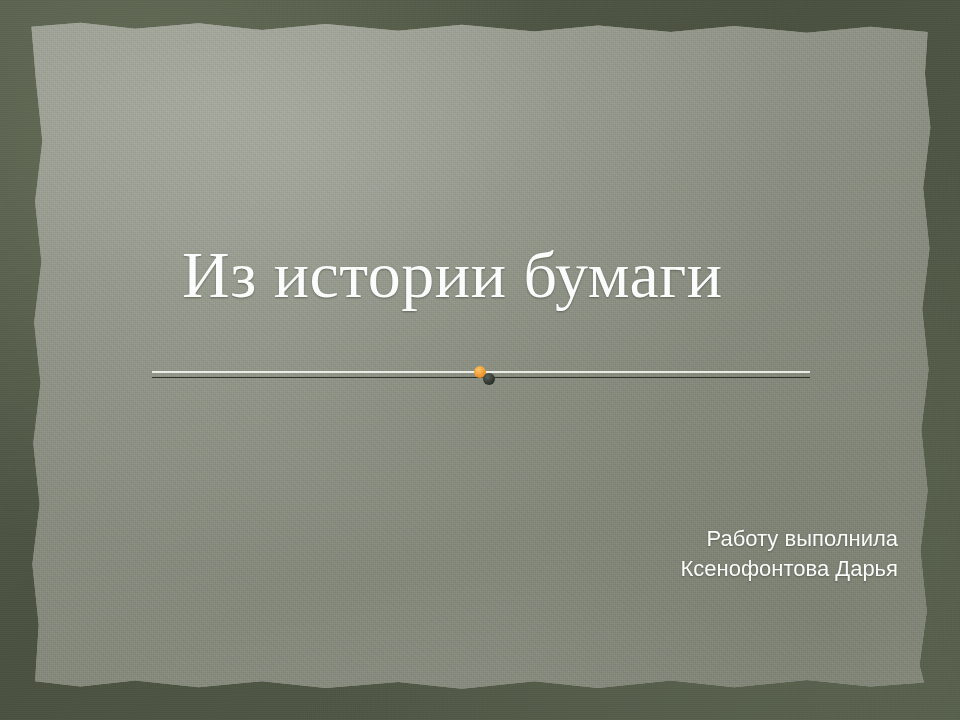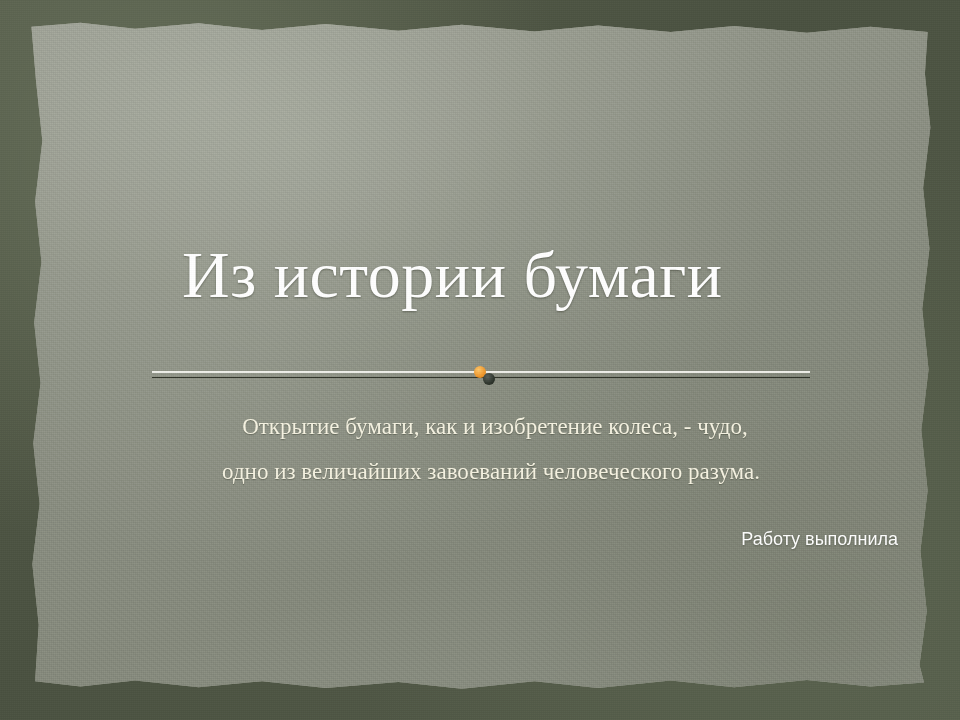--- a/index.html
+++ b/index.html
@@ -173,21 +173,21 @@
   }
   .subtitle .line { display: block; white-space: nowrap; }
   .subtitle .line-2 { margin-left: -8px; }
 
   .byline {
     position: absolute;
     right: 62px;
     top: 524px;
     text-align: right;
     font-family: "Liberation Sans", "DejaVu Sans", sans-serif;
-    font-size: 18px;
+    font-size: 22px;
     line-height: 30px;
     color: #ffffff;
     text-shadow: 0 1px 2px rgba(45,50,36,0.45);
     margin-left: 16px;
   }
   .byline .line { display: block; white-space: nowrap; }
 </style>
 </head>
 <body>
 
@@ -202,23 +202,20 @@
 
     <div class="title">Из истории бумаги</div>
 
     <div class="divider">
       <div class="rule-light"></div>
       <div class="rule-dark"></div>
       <div class="dot-orange"></div>
       <div class="dot-dark"></div>
     </div>
 
-    <div class="subtitle">
-      <span class="line line-1">Открытие бумаги, как и изобретение колеса, - чудо,</span>
-      <span class="line line-2">одно из величайших завоеваний человеческого разума.</span>
-    </div>
 
     <div class="byline">
       <span class="line">Работу выполнила</span>
+      <span class="line">Ксенофонтова Дарья</span>
     </div>
 
   </div>
 </div>
 
 </body></html>

